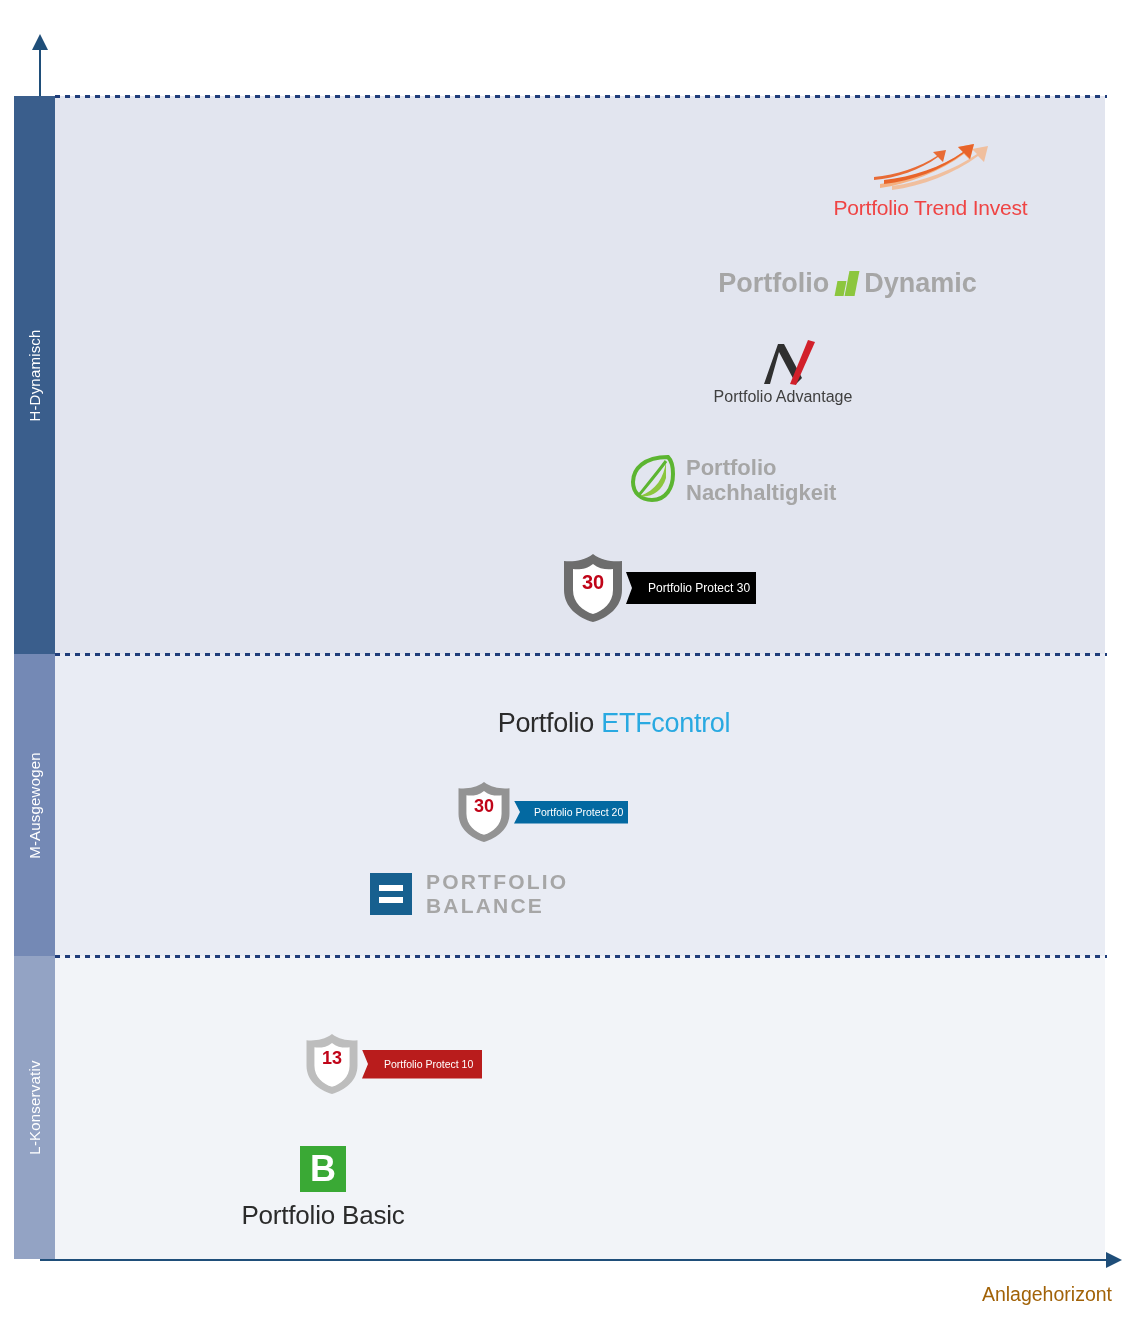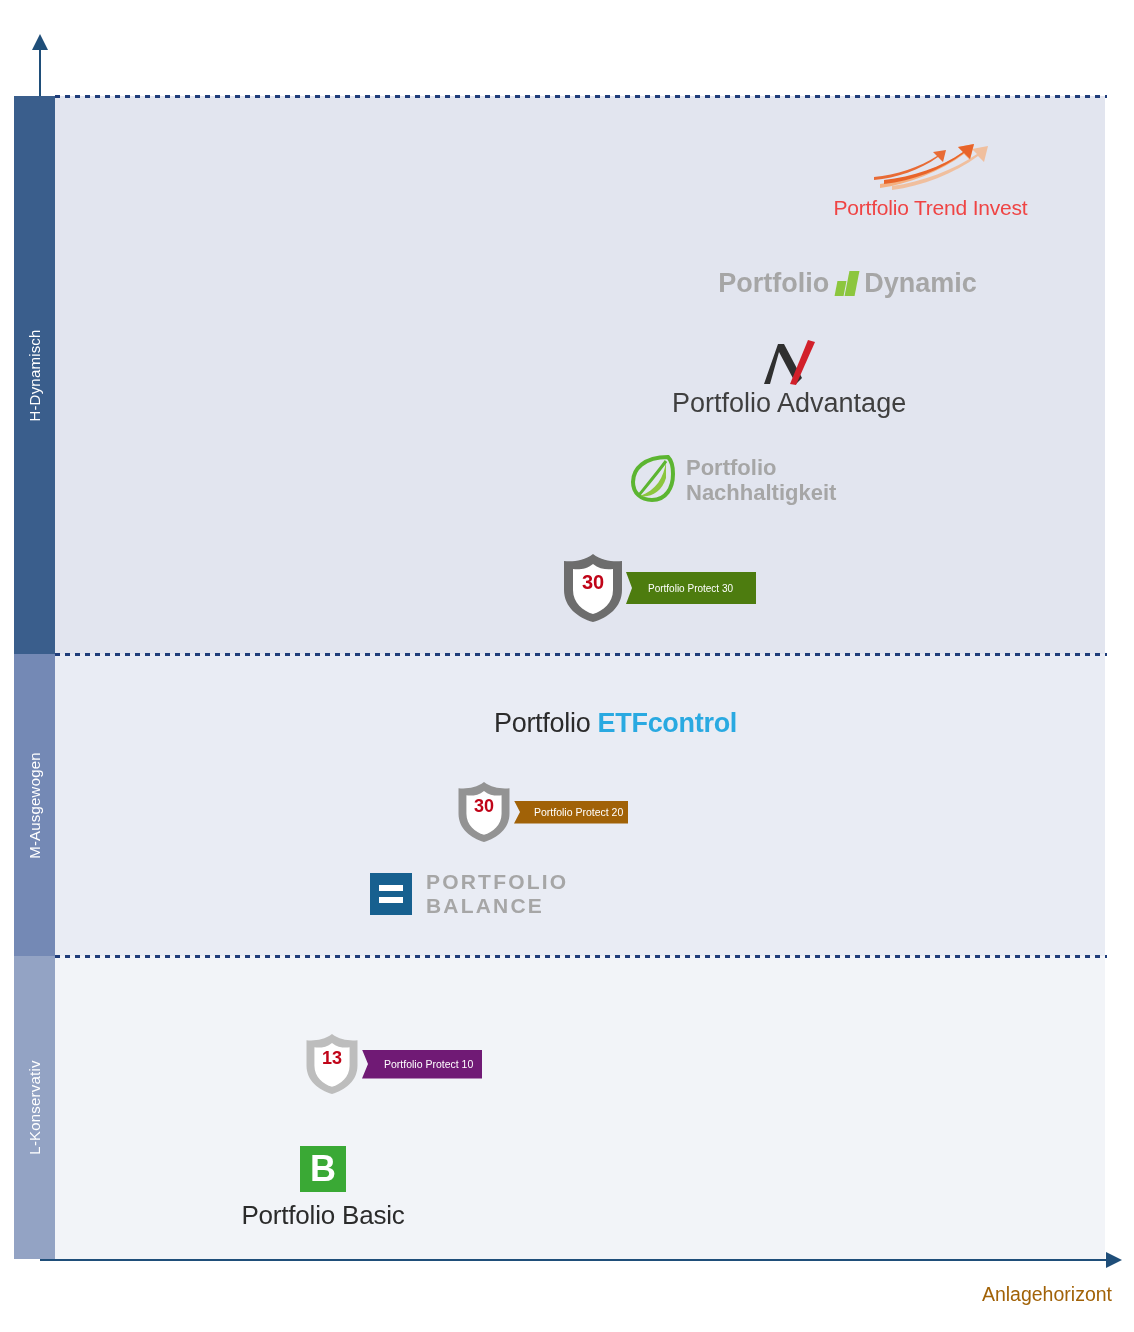--- a/index.html
+++ b/index.html
@@ -98,36 +98,36 @@
   }
   .dyn-bars{display:inline-flex;align-items:flex-end;gap:2px;padding:0 3px;}
   .dyn-bars i{display:block;background:#8cc63e;transform:skewX(-11deg);}
   .dyn-bars i.b1{width:9px;height:15px;margin-bottom:0px;}
   .dyn-bars i.b2{width:10px;height:25px;}
 
   
   #logo-advantage{left:672px;top:338px;width:222px;}
   #logo-advantage .mark{height:48px;position:relative;}
   #logo-advantage .cap{
-    font-size:27px;color:#3f3f3f;white-space:nowrap;margin-top:2px;
+    font-size:16px;color:#3f3f3f;white-space:nowrap;margin-top:2px;
   }
 
   
   #logo-nachhaltig{left:628px;top:452px;width:232px;
     display:flex;align-items:center;gap:10px;text-align:left;}
   #logo-nachhaltig .cap{
     font-size:22px;font-weight:bold;color:#a6a6a6;line-height:1.15;
     white-space:nowrap;
   }
 
   
   #logo-etf{left:494px;top:708px;width:240px;}
   #logo-etf .txt{font-size:27px;white-space:nowrap;letter-spacing:-.3px;}
   #logo-etf .p1{color:#2b2b2b;}
-  #logo-etf .p2{color:#29a9e1;font-weight:bold;}
+  #logo-etf .p2{color:#29a9e1;font-weight:normal;}
 
   
   #logo-balance{left:370px;top:870px;width:190px;
     display:flex;align-items:center;gap:14px;text-align:left;}
   .bal-square{
     width:42px;height:42px;background:#17608f;
     display:flex;flex-direction:column;align-items:center;justify-content:center;gap:6px;
     flex:0 0 auto;
   }
   .bal-square i{display:block;width:24px;height:6px;background:#ffffff;}
@@ -161,39 +161,39 @@
   .protect .shield .num{
     position:absolute;left:0;right:0;
     color:#c00418;font-weight:bold;text-align:center;
   }
 
   #protect-30{left:560px;top:552px;}
   #protect-30 .shield{width:66px;height:72px;}
   #protect-30 .shield .num{top:19px;font-size:20px;}
   #protect-30 .banner{
     height:32px;width:130px;margin-left:-10px;padding-left:22px;
-    background:#4d7c0f;font-size:10px;
+    background:#000000;font-size:12px;
     clip-path:polygon(0 0,100% 0,100% 100%,0 100%,6px 50%);
   }
 
   #protect-20{left:455px;top:780px;}
   #protect-20 .shield{width:58px;height:64px;}
   #protect-20 .shield .num{top:16px;font-size:18px;}
   #protect-20 .banner{
     height:23px;width:114px;margin-left:-9px;padding-left:20px;
-    background:#a16207;font-size:10.5px;
+    background:#0369a1;font-size:10.5px;
     clip-path:polygon(0 0,100% 0,100% 100%,0 100%,6px 50%);
   }
 
   #protect-10{left:303px;top:1032px;}
   #protect-10 .shield{width:58px;height:64px;}
   #protect-10 .shield .num{top:16px;font-size:18px;}
   #protect-10 .banner{
     height:29px;width:120px;margin-left:-9px;padding-left:22px;
-    background:#701a75;font-size:10.5px;
+    background:#b91c1c;font-size:10.5px;
     clip-path:polygon(0 0,100% 0,100% 100%,0 100%,6px 50%);
   }
 </style>
 </head>
 <body>
 
 <div class="stage">
 
   <div class="y-axis-arrow"></div>
   <div class="y-axis-line"></div>

